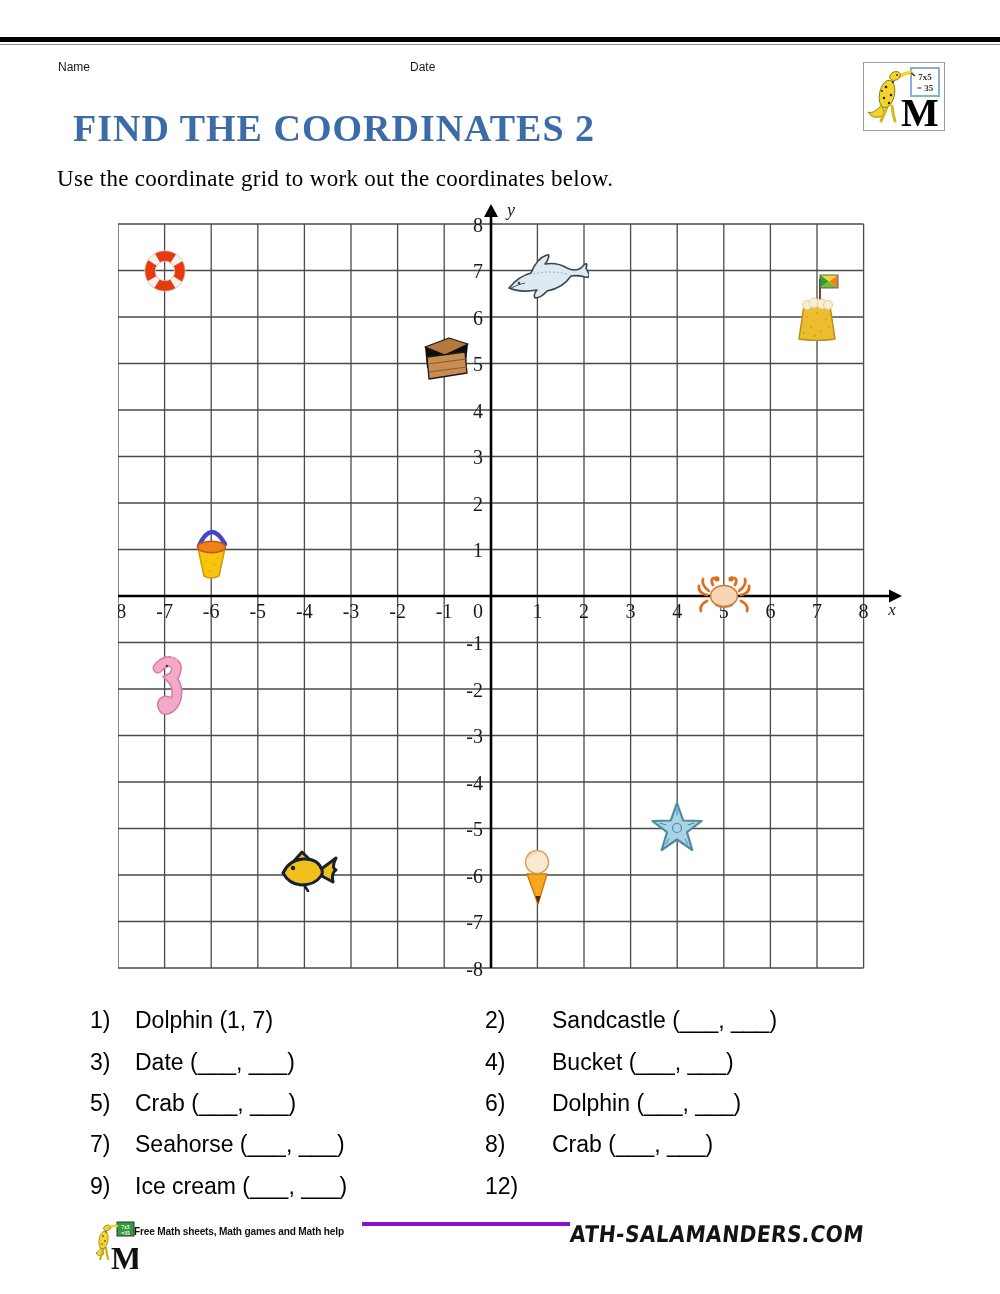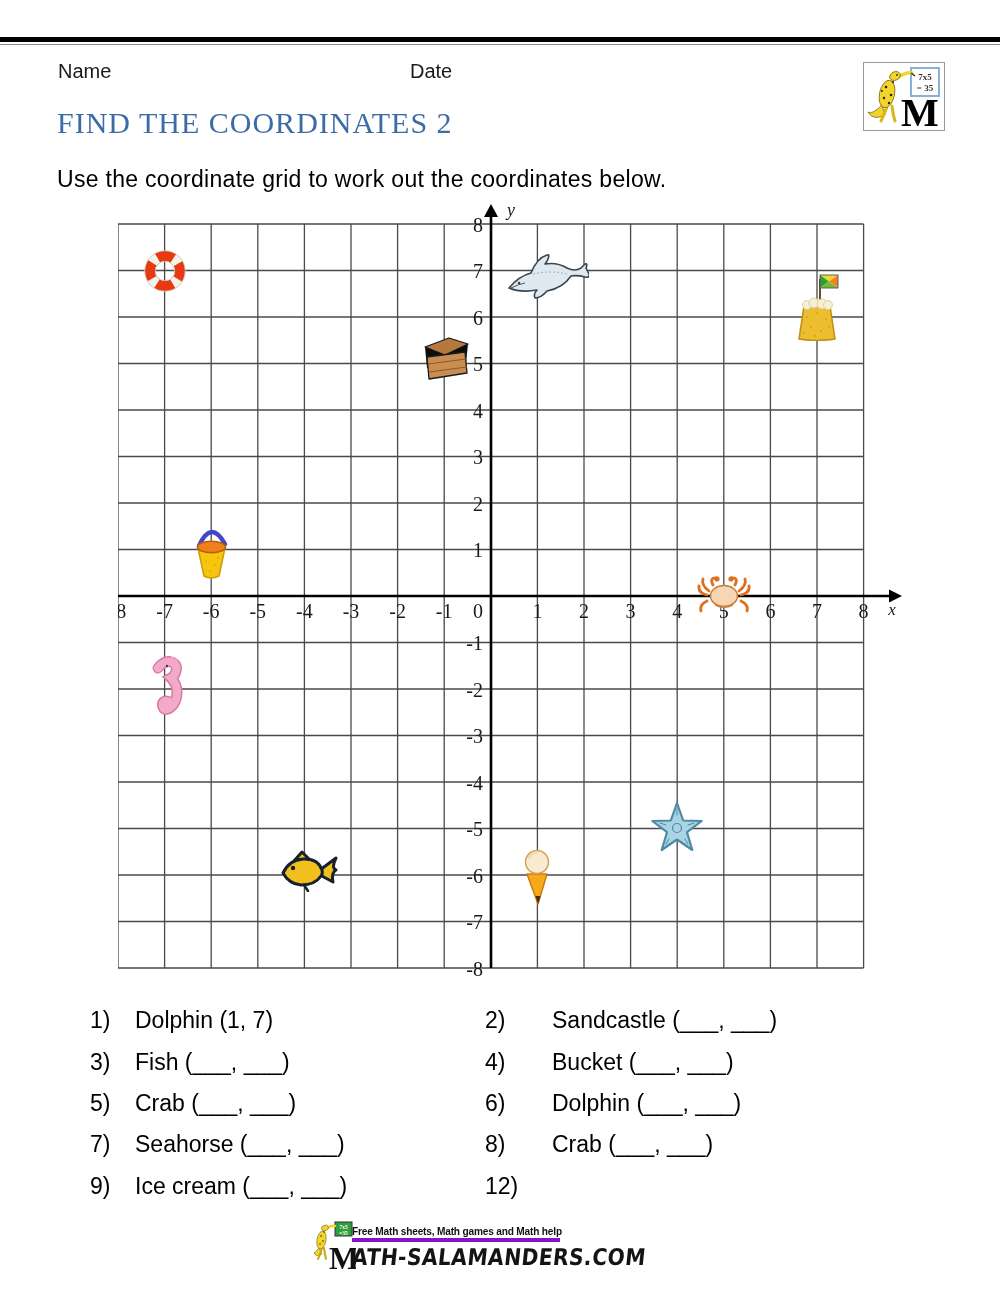--- a/index.html
+++ b/index.html
@@ -1,39 +1,39 @@
 <!DOCTYPE html>
 <html><head>
 <meta charset="utf-8">
 <style>
   html,body{margin:0;padding:0;background:#fff;}
   .page{position:relative;width:1000px;height:1294px;background:#ffffff;
         font-family:"Liberation Sans",sans-serif;color:#111;overflow:hidden;}
   .top-rule{position:absolute;left:0;top:37px;width:100%;height:2px;
             border-top:5px solid #000;border-bottom:1px solid #8a8a8a;background:#fff;}
-  .name-label{position:absolute;left:58px;top:60px;font-size:20px;color:#1a1a1a;}
-  .date-label{position:absolute;left:410px;top:60px;font-size:20px;color:#1a1a1a;}
+  .name-label{position:absolute;left:58px;top:60px;font-size:12px;color:#1a1a1a;}
+  .date-label{position:absolute;left:410px;top:60px;font-size:12px;color:#1a1a1a;}
   .logo-box{position:absolute;left:863px;top:62px;width:80px;height:67px;
             border:1px solid #999;background:#fff;display:flex;align-items:center;justify-content:center;}
-  .page-title{position:absolute;left:57px;top:106px;font-family:"Liberation Serif",serif;
-              font-size:30px;font-weight:400;letter-spacing:1px;color:#3c6ca8;white-space:nowrap;}
-  .instruction{position:absolute;left:57px;top:166px;font-size:23px;letter-spacing:.3px;color:#000;white-space:nowrap;}
+  .page-title{position:absolute;left:73px;top:106px;font-family:"Liberation Serif",serif;
+              font-size:38px;font-weight:700;letter-spacing:1px;color:#3c6ca8;white-space:nowrap;}
+  .instruction{position:absolute;left:57px;top:166px;font-size:23px;letter-spacing:.3px;color:#000;white-space:nowrap;font-family:Liberation Serif, serif;}
   .grid-area{position:absolute;left:118px;top:203px;width:790px;height:778px;}
   #grid-svg{position:absolute;left:0;top:0;}
   #grid-icons{position:absolute;left:0;top:0;width:790px;height:778px;}
   .gicon{position:absolute;line-height:0;}
   .questions{position:absolute;left:90px;top:1000px;width:760px;
              display:grid;grid-template-columns:395px 355px;grid-auto-rows:41.4px;
              font-size:23px;color:#000;}
   .q{white-space:nowrap;display:flex;align-items:center;}
   .qnum{display:inline-block;width:45px;}
   .q:nth-child(even) .qnum{width:67px;}
   .footer{position:absolute;left:0;top:1221px;width:100%;display:flex;
           justify-content:center;align-items:flex-start;}
-  .fcol{margin-left:-4px;display:flex;flex-direction:column;align-items:flex-start;text-align:center;}
+  .fcol{margin-left:-4px;display:flex;align-items:flex-start;text-align:center;}
   .ftag{font-size:11px;font-weight:bold;letter-spacing:-.2px;color:#111;
         transform:scaleX(.92);transform-origin:left;white-space:nowrap;margin-top:4px;}
   .frule{height:3.5px;background:#8812cc;width:208px;margin:1px 0 2px 0;}
   .fword{font-size:23px;font-weight:bold;color:#141414;white-space:nowrap;
          transform:skewX(-6deg) scaleX(.88);transform-origin:left;letter-spacing:0.5px;
          font-family:"DejaVu Sans",sans-serif;}
   svg text{font-family:"Liberation Serif",serif;}
 </style>
 </head>
 <body>
@@ -260,21 +260,21 @@
       <div class="q">
         <span class="qnum">1)</span>
         <span class="qtext">Dolphin (1, 7)</span>
       </div>
       <div class="q">
         <span class="qnum">2)</span>
         <span class="qtext">Sandcastle (___, ___)</span>
       </div>
       <div class="q">
         <span class="qnum">3)</span>
-        <span class="qtext">Fish (___, ___)</span>
+        <span class="qtext">Date (___, ___)</span>
       </div>
       <div class="q">
         <span class="qnum">4)</span>
         <span class="qtext">Bucket (___, ___)</span>
       </div>
       <div class="q">
         <span class="qnum">5)</span>
         <span class="qtext">Crab (___, ___)</span>
       </div>
       <div class="q">

